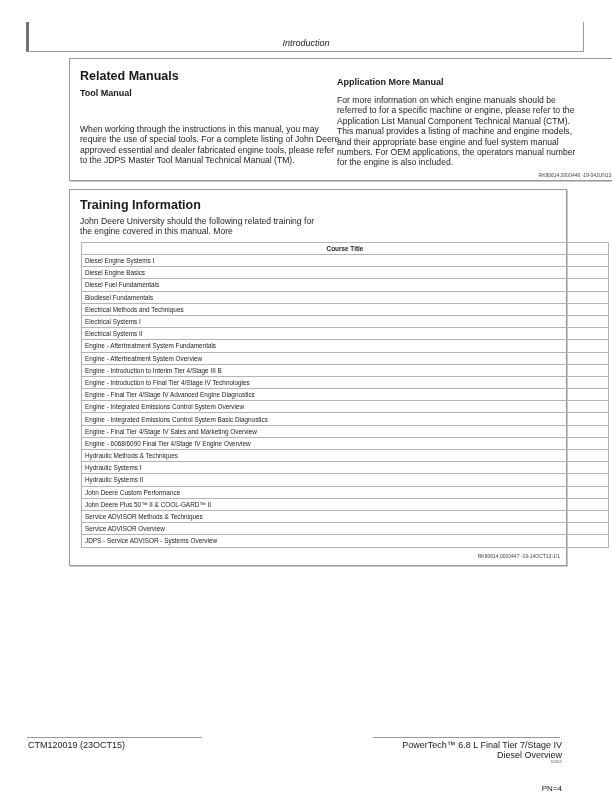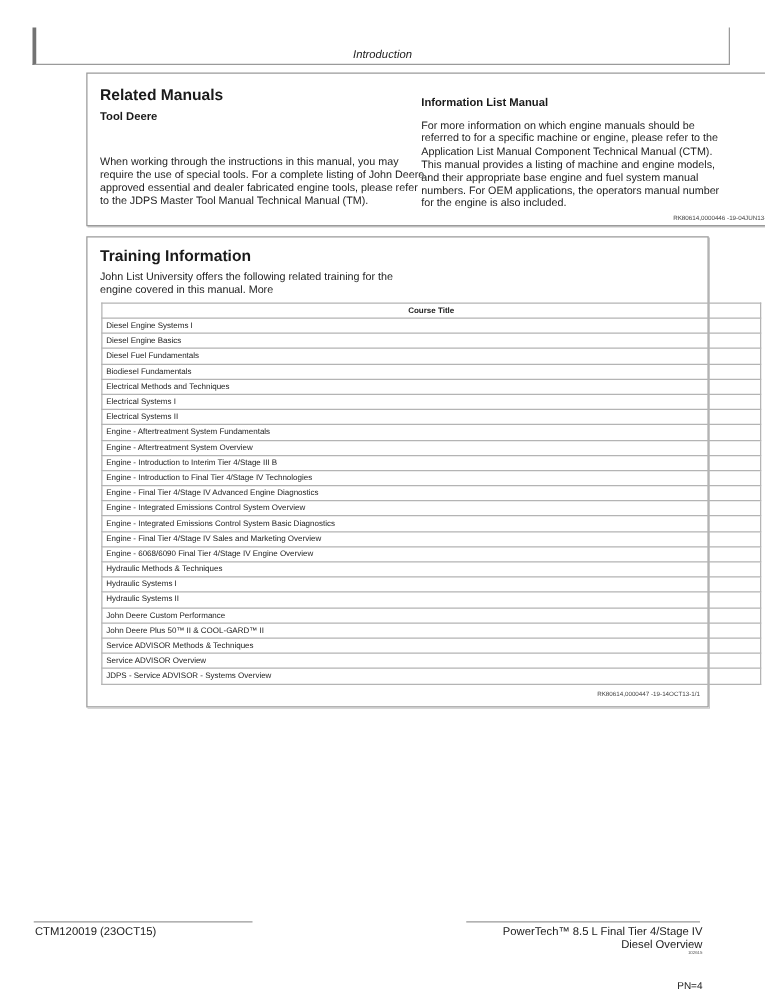--- a/index.html
+++ b/index.html
@@ -24,30 +24,30 @@
 </style>
 </head>
 <body>
 
 <div class="header-box">
   <div class="header-title">Introduction</div>
 </div>
 
 <div class="box box1">
   <div class="h-section" style="left:10px; top:10px;">Related Manuals</div>
-  <div class="h-sub" style="left:10px; top:29px;">Tool Deere</div>
+  <div class="h-sub" style="left:10px; top:29px;">Tool Manual</div>
   <div class="para" style="left:10px; top:65px; width:262px;">When working through the instructions in this manual, you may require the use of special tools. For a complete listing of John Deere approved essential and dealer fabricated engine tools, please refer to the JDPS Master Tool Manual Technical Manual (TM).</div>
-  <div class="h-sub" style="left:267px; top:18px;">Information List Manual</div>
+  <div class="h-sub" style="left:267px; top:18px;">Application More Manual</div>
   <div class="para" style="left:267px; top:36px; width:250px;">For more information on which engine manuals should be referred to for a specific machine or engine, please refer to the Application List Manual Component Technical Manual (CTM). This manual provides a listing of machine and engine models, and their appropriate base engine and fuel system manual numbers. For OEM applications, the operators manual number for the engine is also included.</div>
   <div class="ref" style="top:113px;">RK80614,0000446 -19-04JUN13-1/1</div>
 </div>
 
 <div class="box box2">
   <div class="h-section" style="left:10px; top:8px;">Training Information</div>
-  <div class="para" style="left:10px; top:26px; width:240px;">John List University offers the following related training for the engine covered in this manual. More</div>
+  <div class="para" style="left:10px; top:26px; width:240px;">John Deere University should the following related training for the engine covered in this manual. More</div>
   <table class="courses">
     <thead>
       <tr>
           <th>Course Title</th>
         </tr>
     </thead>
     <tbody>
       <tr>
           <td>Diesel Engine Systems I</td>
         </tr>
@@ -122,17 +122,17 @@
         </tr>
     </tbody>
   </table>
   <div class="ref" style="top:363px;">RK80614,0000447 -19-14OCT13-1/1</div>
 </div>
 
 <div class="footer-line" style="left:27px; width:175px;"></div>
 <div class="footer-line" style="left:373px; width:187px;"></div>
 <div class="footer-left">CTM120019 (23OCT15)</div>
 <div class="footer-right">
-  <div>PowerTech™ 8.5 L Final Tier 4/Stage IV</div>
+  <div>PowerTech™ 6.8 L Final Tier 7/Stage IV</div>
   <div>Diesel Overview</div>
   <div class="footer-small">102615</div>
   <div class="footer-pn">PN=4</div>
 </div>
 
 </body></html>

